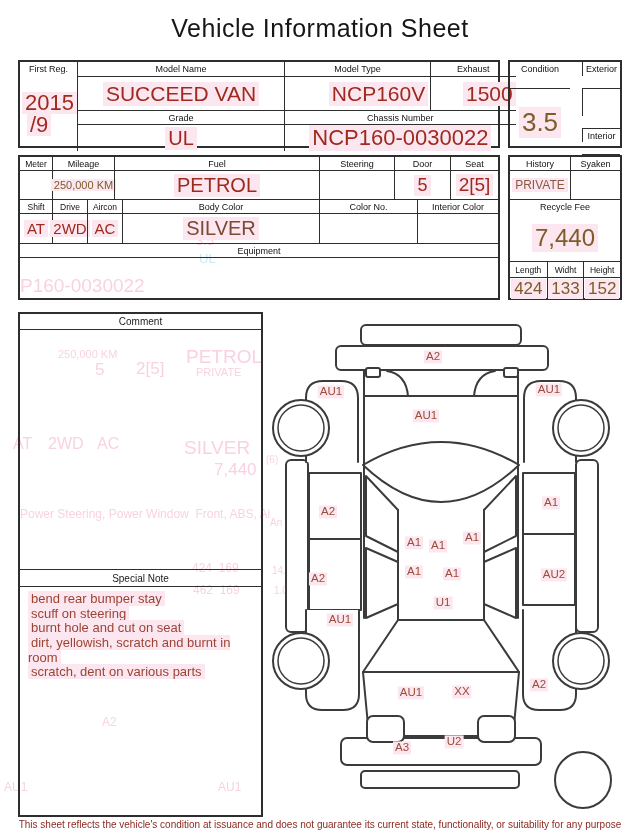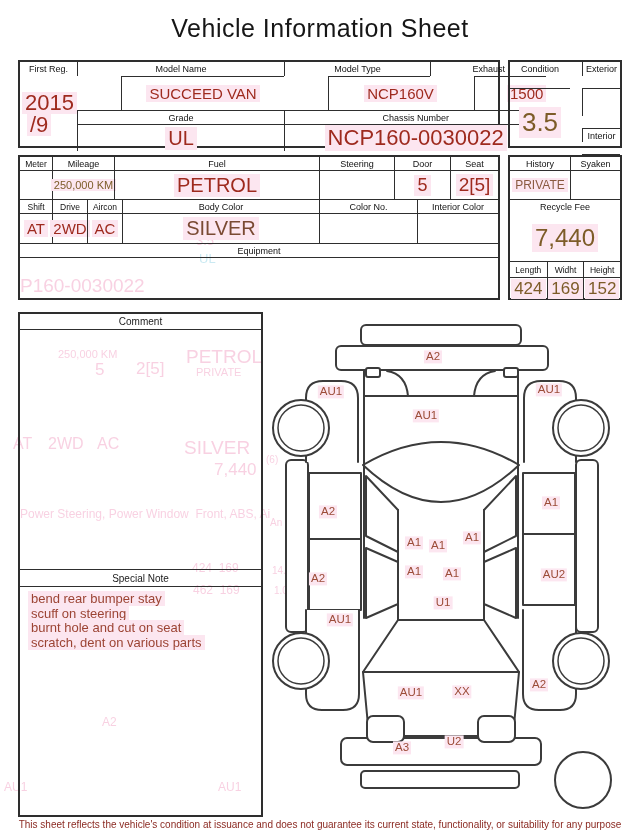--- a/index.html
+++ b/index.html
@@ -34,21 +34,21 @@
 
   
   .t1l{left:18px;top:60px;width:482px;height:88px;grid-template-columns:57px 207px 146px 1fr;grid-template-rows:14px 34px 14px 1fr;}
   .a-frh{grid-area:1/1;} .a-frv{grid-area:2/1/5/2;flex-direction:column;align-items:flex-start;justify-content:center;padding-left:2px;}
   .a-mnh{grid-area:1/2;} .a-mnv{grid-area:2/2;}
   .a-mth{grid-area:1/3;} .a-mtv{grid-area:2/3;padding-left:42px;}
   .a-exh{grid-area:1/4;} .a-exv{grid-area:2/4;padding-left:32px;}
   .a-grh{grid-area:3/2;} .a-grv{grid-area:4/2;}
   .a-chh{grid-area:3/3/4/5;} .a-chv{grid-area:4/3/5/5;}
   .firstreg{font-size:22px;line-height:1.0;}
-  .big21{font-size:15px;margin-left:44px;} .big20{font-size:20px;} .big22{font-size:22px;}
+  .big21{font-size:21px;} .big20{font-size:20px;} .big22{font-size:22px;}
 
   
   .t1r{left:508px;top:60px;width:114px;height:88px;grid-template-columns:60px 1fr;grid-template-rows:14px 28px 14px 1fr;gap:12px;}
   .b-ch{grid-area:1/1;} .b-cv{grid-area:2/1/5/2;font-size:26px;}
   .b-eh{grid-area:1/2;} .b-ev{grid-area:2/2;}
   .b-ih{grid-area:3/2;} .b-iv{grid-area:4/2;}
 
   
   .t2l{left:18px;top:155px;width:482px;height:145px;}
   .s1{display:grid;grid-template-columns:32px 62px 205px 75px 56px 1fr;grid-template-rows:13px 1fr;height:42px;}
@@ -224,36 +224,37 @@
         </div>
     </div>
     <div class="r3">
       <div class="cell hdr small">Length</div>
       <div class="cell hdr small bl">Widht</div>
       <div class="cell hdr small bl">Height</div>
       <div class="cell bt dimv v-brown">
           <span class="hl">424</span>
         </div>
       <div class="cell bl bt dimv v-brown">
-          <span class="hl">169</span>
+          <span class="hl">133</span>
         </div>
       <div class="cell bl bt dimv v-brown">
           <span class="hl">152</span>
         </div>
     </div>
   </div>
 
   <div class="tbl cbox">
     <div class="sec-h">Comment</div>
     <div class="c-area"></div>
     <div class="sn-h">Special Note</div>
     <div class="notes" id="notes">
         <div class="note-line"><span class="hl" style="white-space: normal;">bend rear bumper stay</span></div>
         <div class="note-line"><span class="hl" style="white-space: normal;">scuff on steering</span></div>
         <div class="note-line"><span class="hl" style="white-space: normal;">burnt hole and cut on seat</span></div>
+        <div class="note-line"><span class="hl" style="white-space: normal;">dirt, yellowish, scratch and burnt in room</span></div>
         <div class="note-line"><span class="hl" style="white-space: normal;">scratch, dent on various parts</span></div>
       </div>
   </div>
 
   <div class="diagram">
     <svg width="374" height="505" viewBox="0 0 374 505">
       <g fill="#ffffff" stroke="#3b3b3b" stroke-width="2" stroke-linejoin="round" stroke-linecap="round">
         <g>
           <rect x="95" y="15" width="160" height="20" rx="5"></rect>
           <rect x="70" y="36" width="212" height="24" rx="5"></rect>

